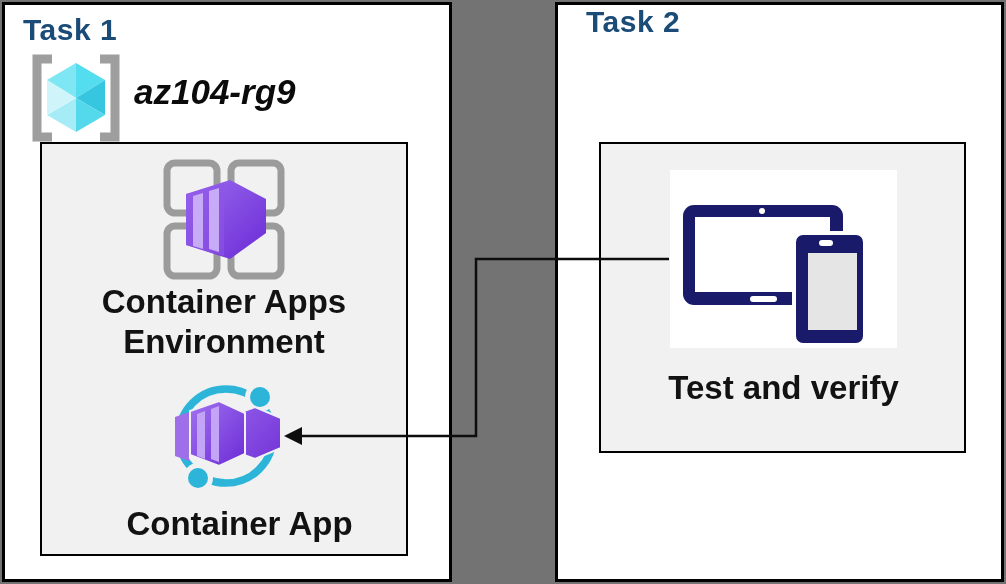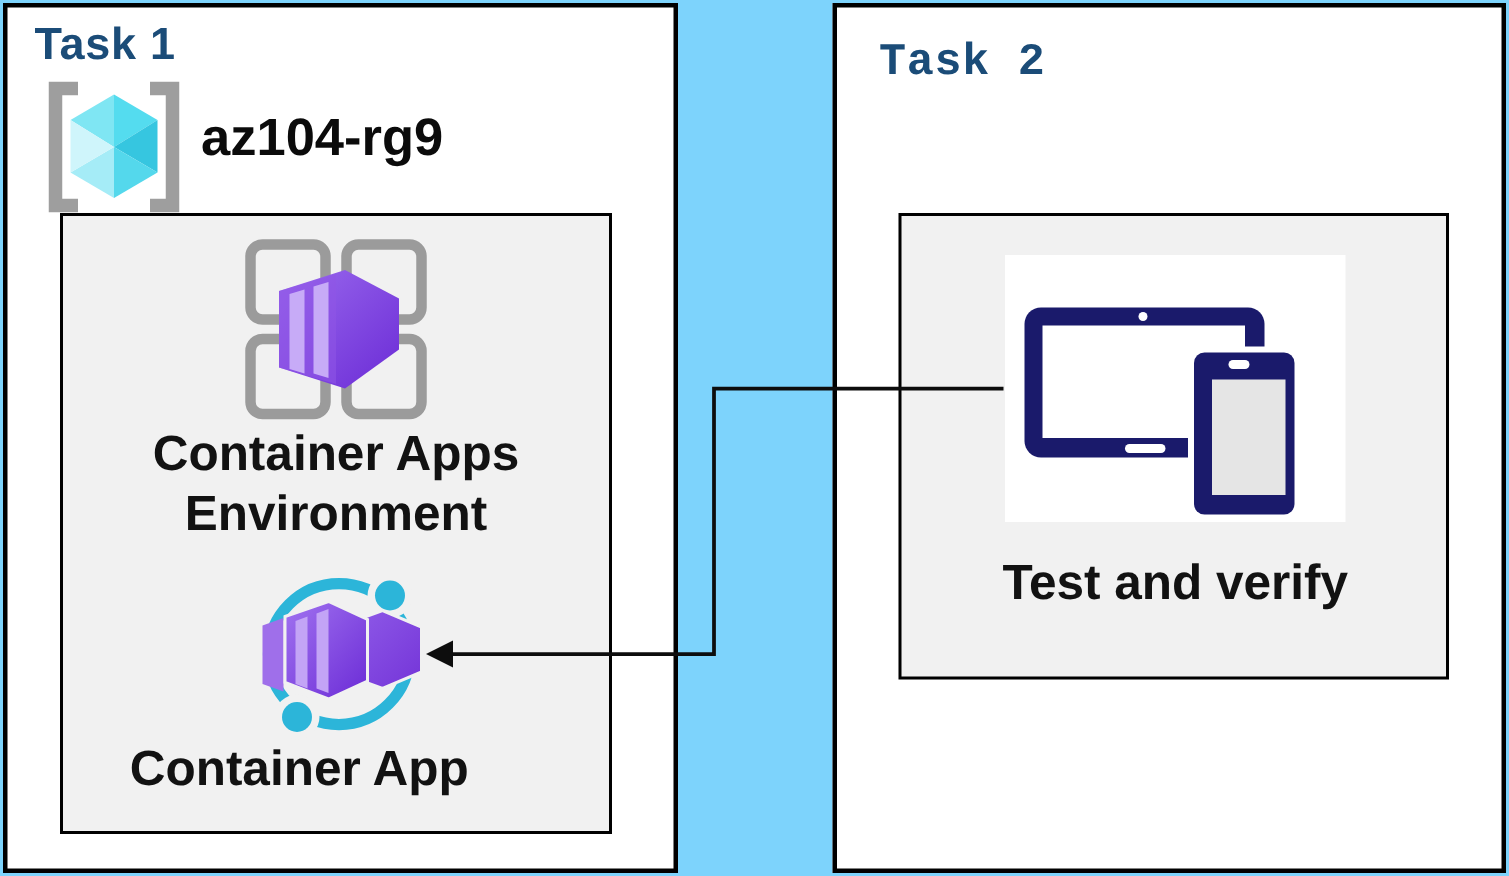--- a/index.html
+++ b/index.html
@@ -1,17 +1,17 @@
 <!DOCTYPE html>
 <html><head>
 <meta charset="utf-8">
 <style>
   html,body{margin:0;padding:0;background:#ffffff;}
   .canvas{
-    position:relative;width:1006px;height:584px;background:#7dd3fc;
+    position:relative;width:1006px;height:584px;background:#737373;
     font-family:"Liberation Sans",sans-serif;overflow:hidden;
   }
   .task-box{
     position:absolute;top:2px;height:580px;background:#ffffff;
     border:3px solid #000;box-sizing:border-box;
   }
   .task1{left:2px;width:450px;}
   .task2{left:555px;width:449px;}
   .task-title{
     position:absolute;font-size:30px;font-weight:700;color:#1B4C78;
@@ -19,28 +19,28 @@
   }
   .inner-box{
     position:absolute;background:#F1F1F1;border:2px solid #000;
     box-sizing:border-box;
   }
   .inner1{left:40px;top:142px;width:368px;height:414px;}
   .inner2{left:599px;top:142px;width:367px;height:311px;}
   .rg-icon{position:absolute;left:26px;top:54px;}
   .rg-name{
     position:absolute;left:134px;top:72px;font-size:35px;font-weight:700;
-    color:#0b0b0b;white-space:nowrap;
+    color:#0b0b0b;white-space:nowrap;font-style:italic;
   }
   .node-label{
     position:absolute;font-size:33px;font-weight:700;color:#121212;
     line-height:40px;text-align:center;
   }
   .env-label{left:42px;top:282px;width:364px;}
-  .ca-label{left:42px;top:492px;width:315px;}
+  .ca-label{left:42px;top:504px;width:315px;padding-left:40px;}
   .tv-label{left:601px;top:368px;width:365px;}
   .cae-icon{position:absolute;left:160px;top:156px;}
   .ca-icon{position:absolute;left:167px;top:377px;}
   .tv-icon-bg{
     position:absolute;left:670px;top:170px;width:227px;height:178px;
     background:#ffffff;
   }
   .connector{
     position:absolute;left:0;top:0;width:1006px;height:584px;
     pointer-events:none;z-index:10;
@@ -111,21 +111,21 @@
     <polygon points="8,40 22,35 22,84 8,79" fill="#9F6FEA"></polygon>
     <polygon points="66,38 88,30 114,41 114,71 88,82 66,74" fill="url(#pg3)" stroke="#F1F1F1" stroke-width="2"></polygon>
     <polygon points="23,34 52,24 78,36 78,77 52,89 23,78" fill="url(#pg2)" stroke="#F1F1F1" stroke-width="2"></polygon>
     <polygon points="30,37 38,34 38,82 30,79" fill="#C3A4F6"></polygon>
     <polygon points="44,32 52,29 52,85 44,82" fill="#C3A4F6"></polygon>
   </svg>
 
   <div class="node-label ca-label">Container App</div>
 
   <div class="task-box task2">
-    <div class="task-title" style="left:28px;top:20px;font-family:Liberation Mono, monospace;">Task 2</div>
+    <div class="task-title" style="left:28px;top:0;">Task 2</div>
   </div>
 
   <div class="inner-box inner2"></div>
 
   <div class="tv-icon-bg">
     <svg width="227" height="178" viewBox="0 0 227 178">
 
       <rect x="13" y="35" width="160" height="100" rx="11" fill="#1A1A6B"></rect>
       <rect x="25" y="47" width="135" height="75" fill="#ffffff"></rect>
       <circle cx="92" cy="41" r="3" fill="#ffffff"></circle>

